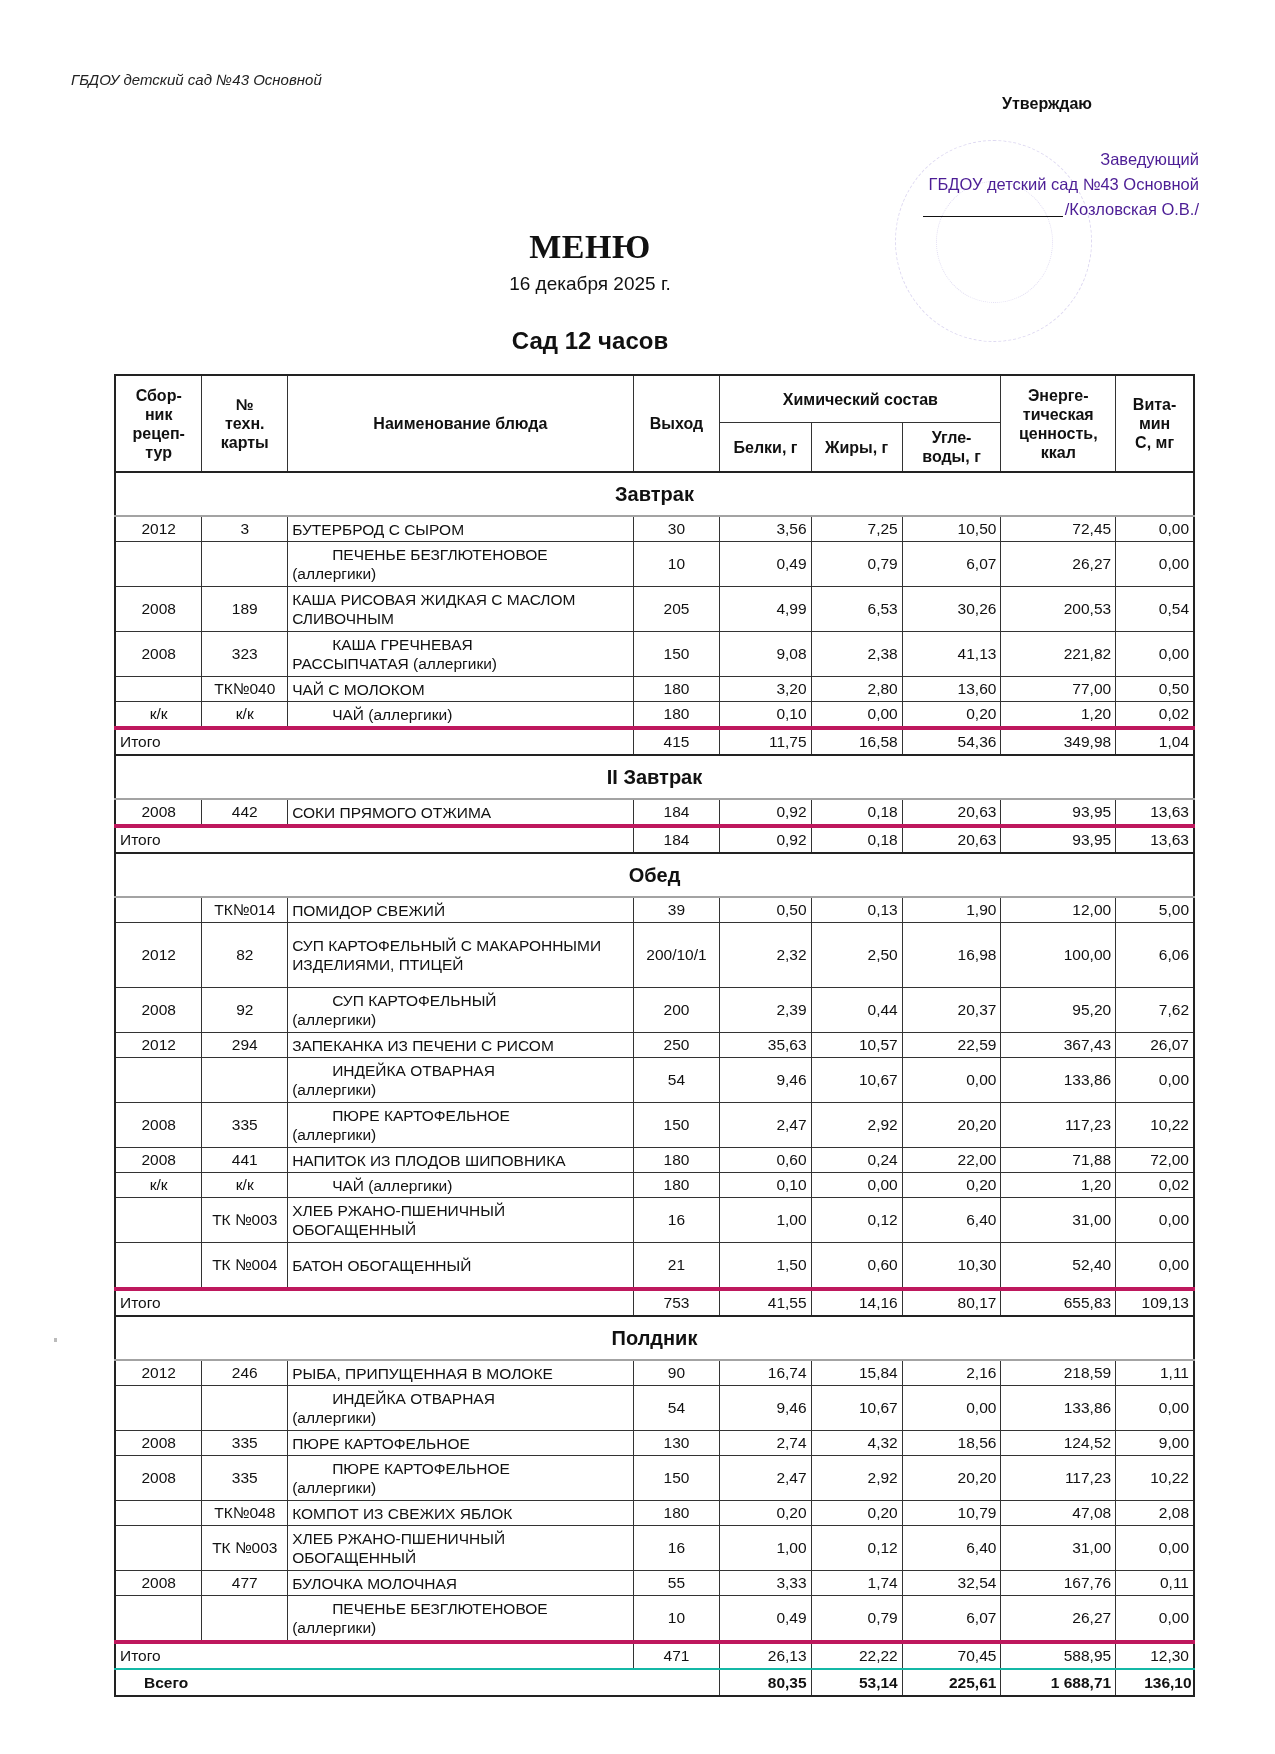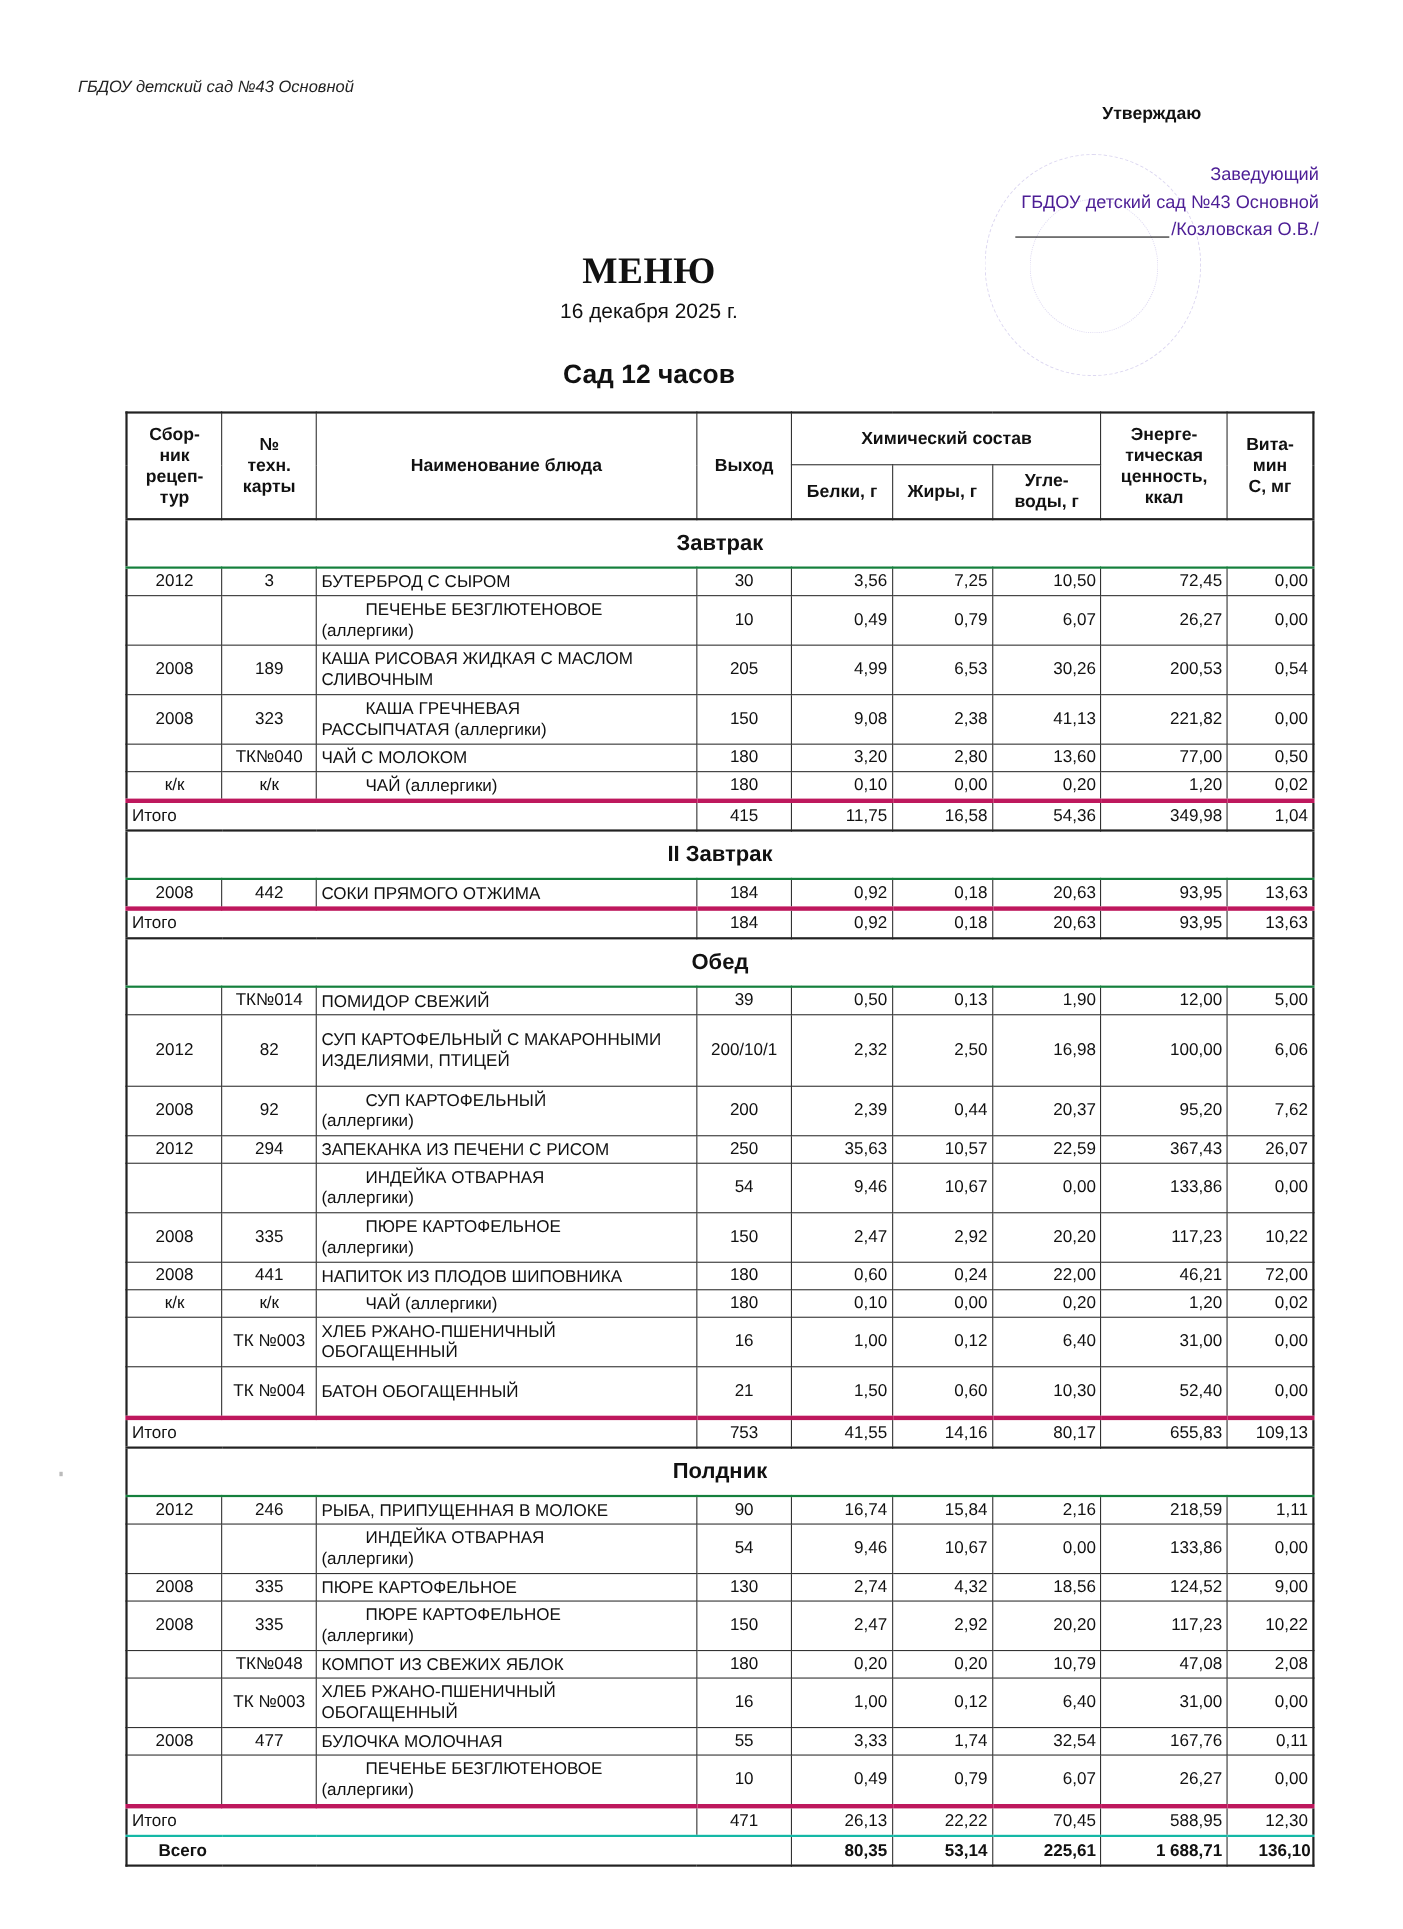--- a/index.html
+++ b/index.html
@@ -62,21 +62,21 @@
     .hdr-row2 th { height: 48px; }
     td.c { text-align: center; }
     td.r { text-align: right; padding-right: 6px; }
     td.name { text-align: left; line-height: 19px; }
     td.name .indent { padding-left: 40px; }
     tr.item td { height: 24px; }
     tr.item.two td { height: 44px; }
     tr.item.three td { height: 64px; }
     tr.section td {
       height: 42px; text-align: center; font-weight: bold; font-size: 20px;
-      border-top: 2px solid #222; border-bottom: 2px solid #15803d;
+      border-top: 2px solid #222; border-bottom: 2px solid #a3a3a3;
     }
     tr.total td { height: 24px; font-weight: normal; border-top: 4px solid #be185d; }
     tr.grand td { height: 25px; font-weight: bold; border-top: 2px solid #14b8a6; padding-left: 28px; }
     td.lbl { text-align: left; }
     .speck {
       position: absolute; left: 54px; top: 1338px; width: 3px; height: 4px; background: #bbb;
     }
   </style>
 </head>
 <body>
@@ -310,21 +310,21 @@
         <td class="r">10,22</td>
       </tr>
       <tr class="item">
         <td class="c">2008</td>
         <td class="c">441</td>
         <td class="name"><span>НАПИТОК ИЗ ПЛОДОВ ШИПОВНИКА</span></td>
         <td class="c">180</td>
         <td class="r">0,60</td>
         <td class="r">0,24</td>
         <td class="r">22,00</td>
-        <td class="r">46,21</td>
+        <td class="r">71,88</td>
         <td class="r">72,00</td>
       </tr>
       <tr class="item">
         <td class="c">к/к</td>
         <td class="c">к/к</td>
         <td class="name"><span class="indent">ЧАЙ  (аллергики)</span></td>
         <td class="c">180</td>
         <td class="r">0,10</td>
         <td class="r">0,00</td>
         <td class="r">0,20</td>

